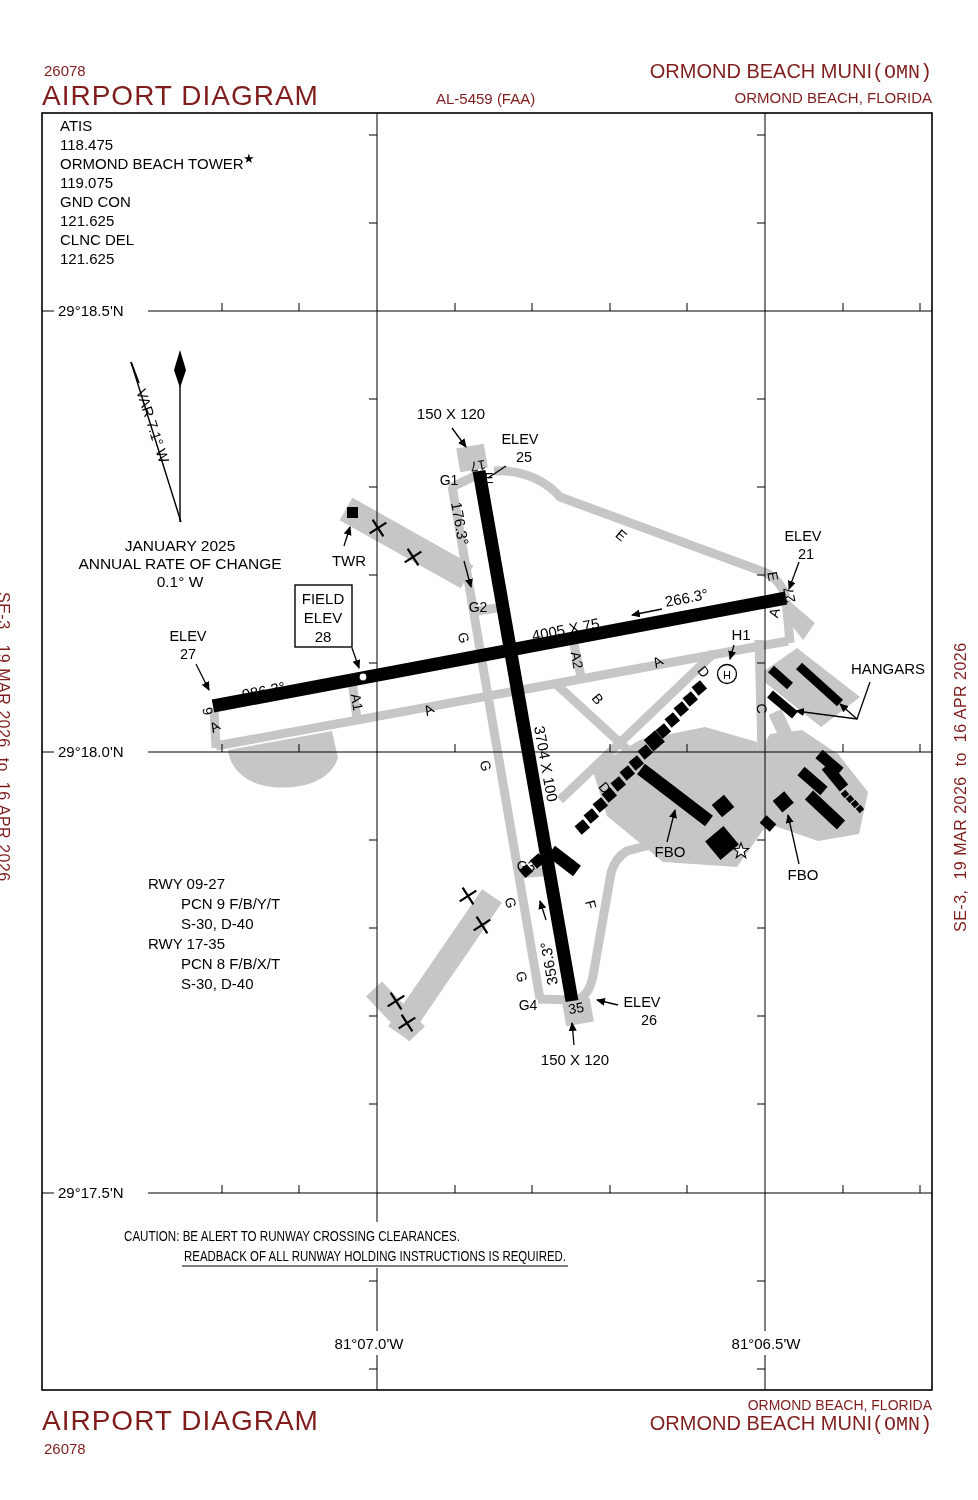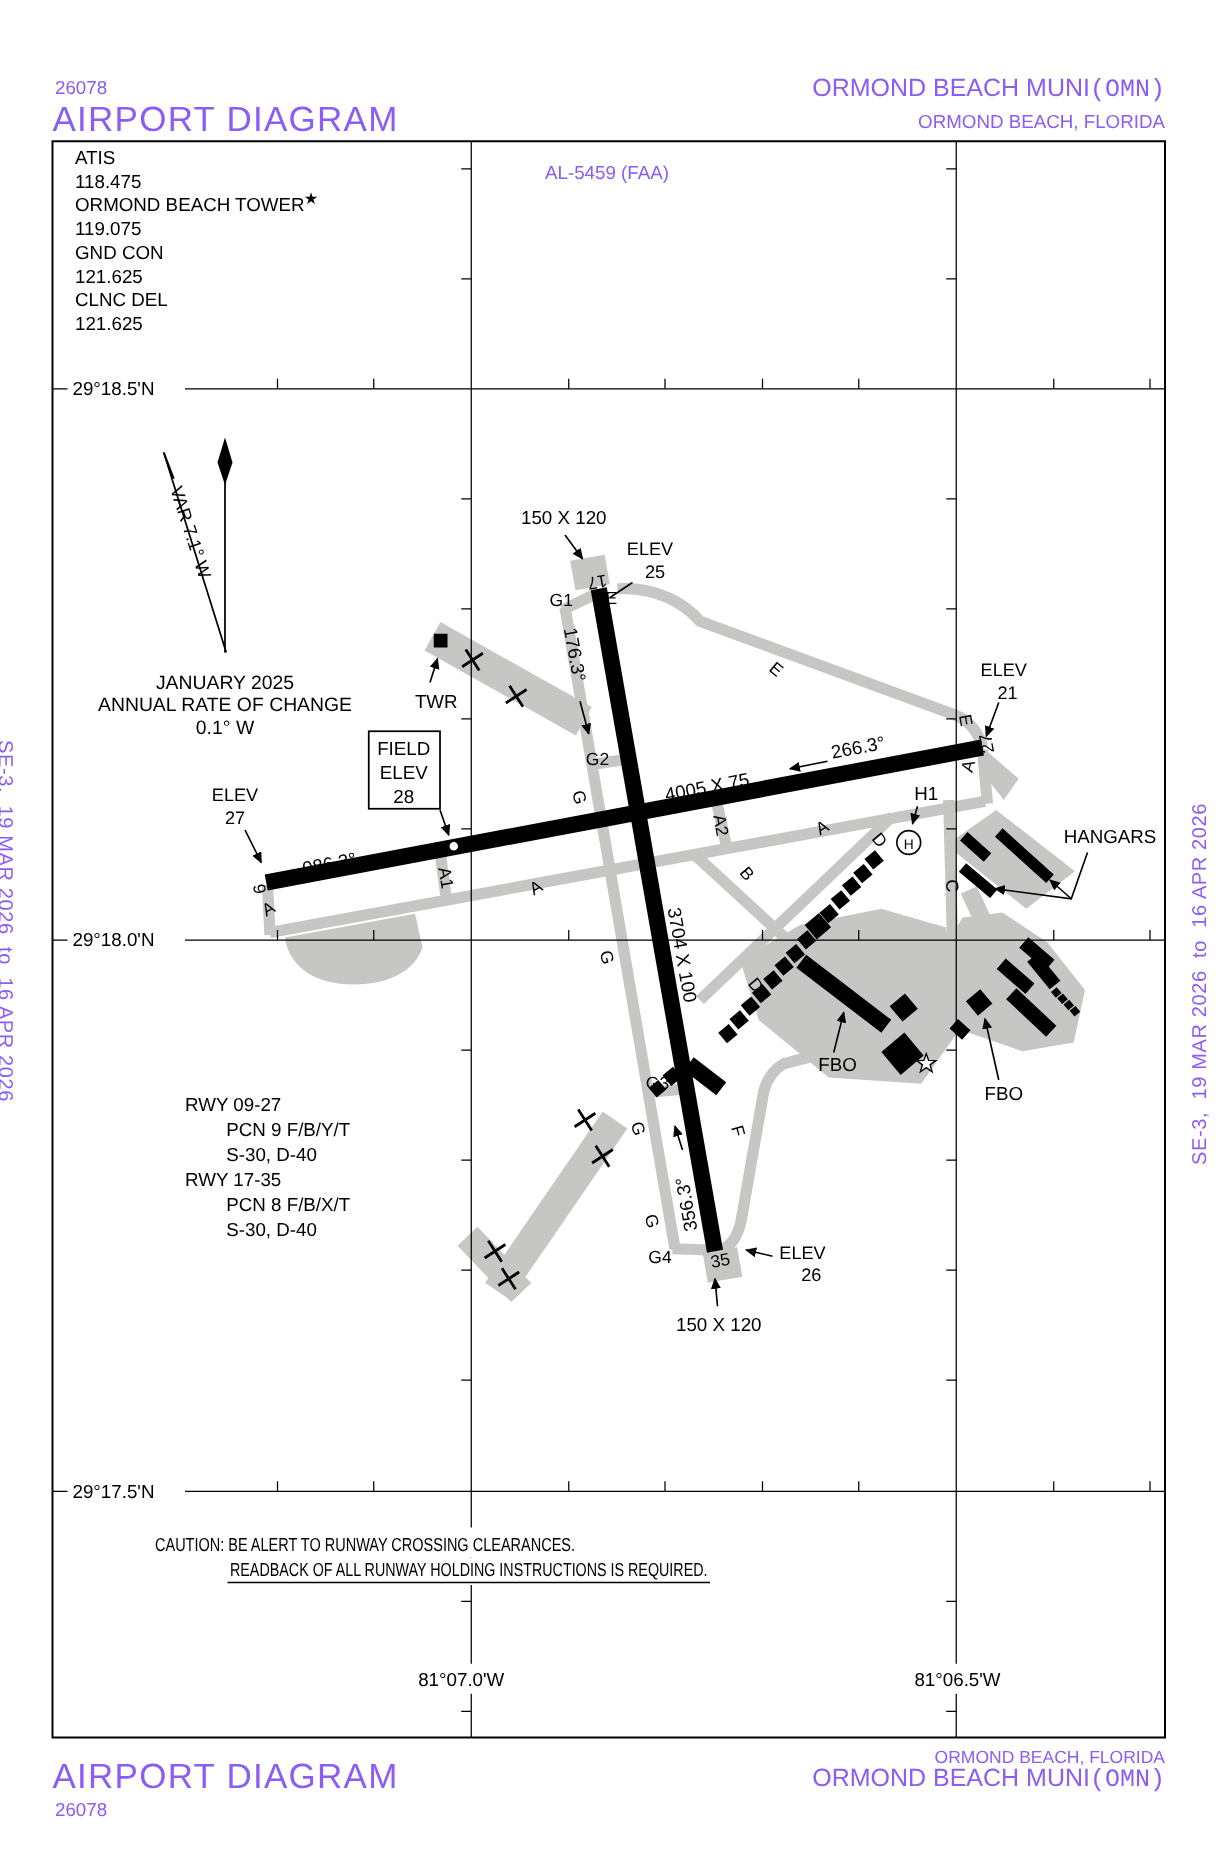--- a/index.html
+++ b/index.html
@@ -1,21 +1,21 @@
 <!DOCTYPE html>
 <html><head>
 <meta charset="utf-8">
 <style>
   html,body{margin:0;padding:0;background:#ffffff;}
   #page{position:relative;width:978px;height:1500px;background:#fff;overflow:hidden;
-        font-family:"Liberation Sans",sans-serif;color:#8b5cf6;}
+        font-family:"Liberation Sans",sans-serif;color:#7f1d1d;}
   .abs{position:absolute;white-space:pre;}
   #h-num{left:44px;top:62px;font-size:15px;}
   #h-title{left:42px;top:80px;font-size:28px;letter-spacing:1px;}
-  #h-al{left:436px;top:90px;font-size:15px;margin-top:40px;}
+  #h-al{left:436px;top:90px;font-size:15px;}
   #h-name{right:46px;top:60px;font-size:20px;text-align:right;}
   #h-city{right:46px;top:89px;font-size:15px;}
   .serif{font-family:Liberation Mono, monospace;}
   #f-city{right:46px;top:1397px;font-size:14px;}
   #f-name{right:46px;top:1412px;font-size:20px;}
   #f-title{left:42px;top:1405px;font-size:28px;letter-spacing:1px;}
   #f-num{left:44px;top:1440px;font-size:15px;}
   #side-l{left:12px;top:592px;transform:rotate(90deg);transform-origin:left top;font-size:16px;letter-spacing:.5px;}
   #side-r{left:952px;top:932px;transform:rotate(-90deg);transform-origin:left top;font-size:16px;letter-spacing:.5px;}
   svg text{font-family:"Liberation Sans",sans-serif;fill:#000;}

